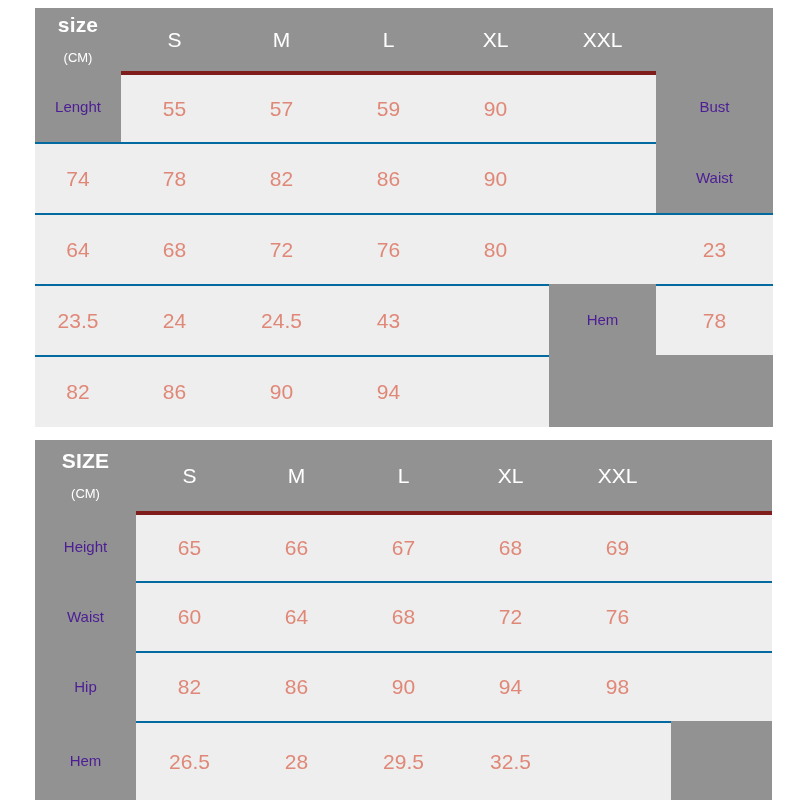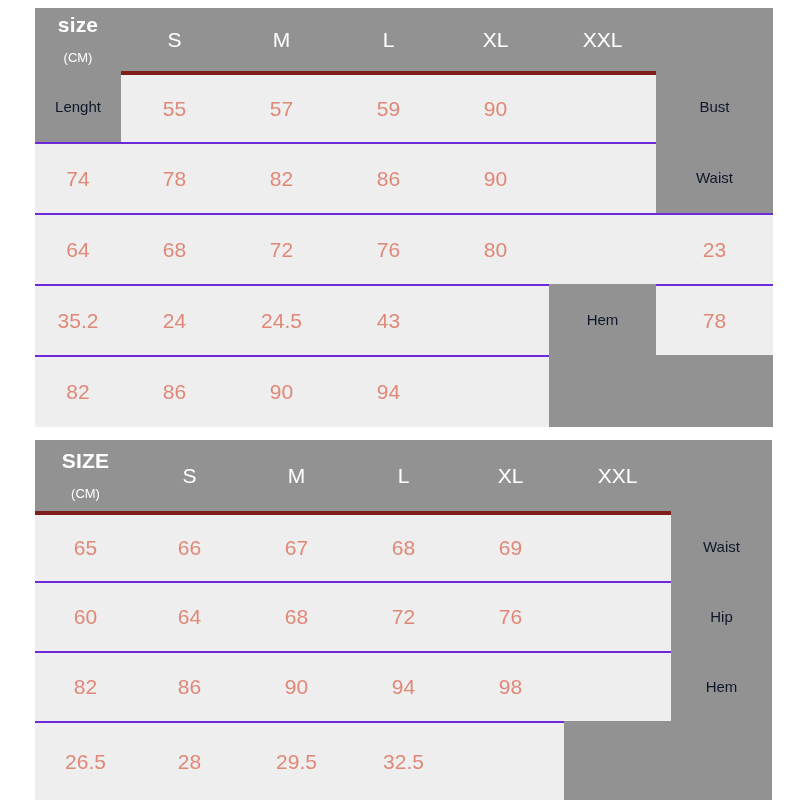--- a/index.html
+++ b/index.html
@@ -56,34 +56,34 @@
   .hdr-size {
     font-size: 21px;
     font-weight: normal;
   }
 
   
   .lbl-cell {
     display: flex;
     align-items: center;
     justify-content: center;
-    color: #0f172a;
+    color: #4c1d95;
     background: #929292;
     font-size: 15px;
   }
 
   
   .val-cell {
     display: flex;
     align-items: center;
     justify-content: center;
     background: #eeeeee;
     color: #e08878;
     font-size: 21px;
-    border-top: 2px solid #6d28d9;
+    border-top: 2px solid #0369a1;
     box-sizing: border-box;
   }
   .val-cell.first-row {
     border-top: 4px solid #7f1d1d;
   }
   .val-cell.blank {
     color: transparent;
   }
 
   
@@ -141,21 +141,21 @@
         <div class="val-cell">90</div>
         <div class="val-cell blank"></div>
         <div class="lbl-cell">Waist</div>
         <div class="val-cell">64</div>
         <div class="val-cell">68</div>
         <div class="val-cell">72</div>
         <div class="val-cell">76</div>
         <div class="val-cell">80</div>
         <div class="val-cell blank"></div>
         <div class="val-cell">23</div>
-        <div class="val-cell">35.2</div>
+        <div class="val-cell">23.5</div>
         <div class="val-cell">24</div>
         <div class="val-cell">24.5</div>
         <div class="val-cell">43</div>
         <div class="val-cell blank"></div>
         <div class="lbl-cell">Hem</div>
         <div class="val-cell">78</div>
         <div class="val-cell">82</div>
         <div class="val-cell">86</div>
         <div class="val-cell">90</div>
         <div class="val-cell">94</div>
@@ -168,20 +168,21 @@
         <div class="hdr-cell hdr-corner">
           <span class="corner-main">SIZE</span>
           <span class="corner-sub">(CM)</span>
         </div>
         <div class="hdr-cell hdr-size">S</div>
         <div class="hdr-cell hdr-size">M</div>
         <div class="hdr-cell hdr-size">L</div>
         <div class="hdr-cell hdr-size">XL</div>
         <div class="hdr-cell hdr-size">XXL</div>
         <div class="hdr-cell"></div>
+        <div class="lbl-cell">Height</div>
         <div class="val-cell first-row">65</div>
         <div class="val-cell first-row">66</div>
         <div class="val-cell first-row">67</div>
         <div class="val-cell first-row">68</div>
         <div class="val-cell first-row">69</div>
         <div class="val-cell blank first-row"></div>
         <div class="lbl-cell">Waist</div>
         <div class="val-cell">60</div>
         <div class="val-cell">64</div>
         <div class="val-cell">68</div>

